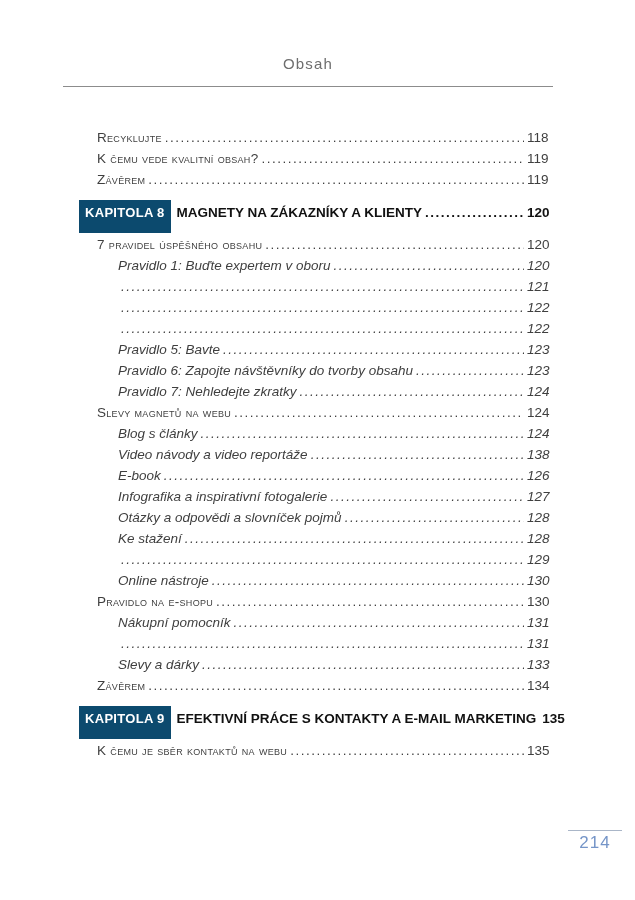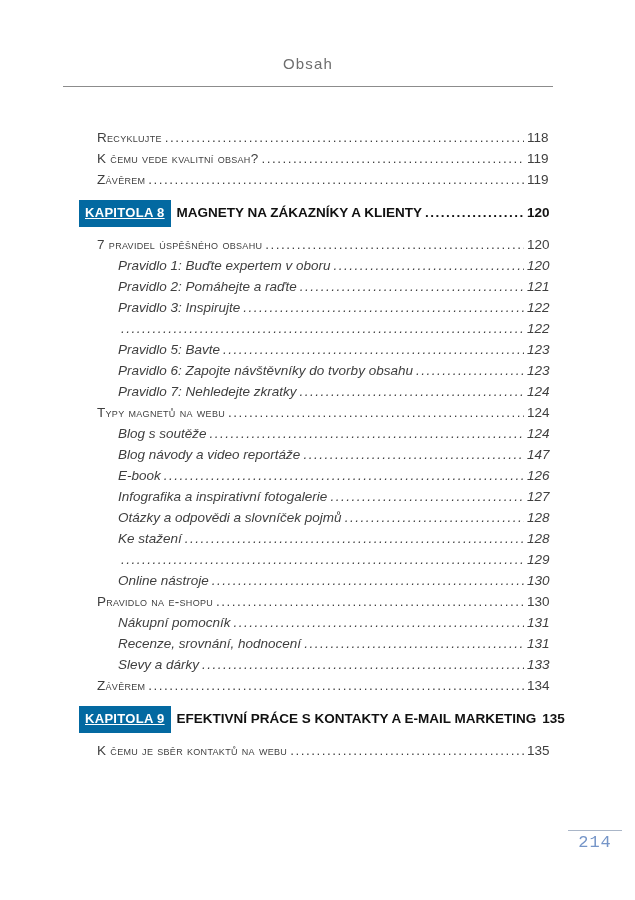--- a/index.html
+++ b/index.html
@@ -41,49 +41,47 @@
     padding-left: 16px;
     height: 24px;
     line-height: 24px;
     margin: 10px 0;
     font-weight: bold;
     color: #111111;
     font-size: 13.5px;
   }
   .badge {
     flex: 0 0 auto;
-    background: #0369a1;
+    background: #0c4a6e;
     color: #ffffff;
-    padding: 1px 6px 2px 6px;
+    padding: 1px 6px 8px 6px;
     margin-right: 6px;
     font-size: 13px;
     font-weight: bold;
     letter-spacing: 0.3px;
-    text-decoration: underline;
   }
   .label { flex: 0 1 auto; white-space: nowrap; }
   .dots {
     flex: 1 1 auto;
     overflow: hidden;
     white-space: nowrap;
     margin: 0 3px 0 3px;
   }
   .dots::after {
     content: "....................................................................................................................................................................................................";
     letter-spacing: 1.5px;
   }
   .pagenum { flex: 0 0 auto; min-width: 26px; text-align: left; white-space: nowrap; }
 
   
   .footer {
     position: absolute;
     left: 568px;
     top: 830px;
     width: 54px;
-    font-family: Liberation Mono, monospace;
   }
   .footer-rule { border-top: 1px solid #aab6c8; height: 0; }
   .footer-page {
     margin-top: 2px;
     text-align: center;
     font-size: 17px;
     color: #7595c8;
     letter-spacing: 1px;
   }
 </style>
@@ -123,26 +121,24 @@
     <span class="label">7 pravidel úspěšného obsahu</span>
     <span class="dots"></span>
     <span class="pagenum">120</span>
   </div>
       <div class="toc-row lvl-sub">
     <span class="label">Pravidlo 1: Buďte expertem v oboru</span>
     <span class="dots"></span>
     <span class="pagenum">120</span>
   </div>
       <div class="toc-row lvl-sub">
-    <span class="label">Pravidlo 2: Pomáhejte a raďte</span>
     <span class="dots"></span>
     <span class="pagenum">121</span>
   </div>
       <div class="toc-row lvl-sub">
-    <span class="label">Pravidlo 3: Inspirujte</span>
     <span class="dots"></span>
     <span class="pagenum">122</span>
   </div>
       <div class="toc-row lvl-sub">
     <span class="dots"></span>
     <span class="pagenum">122</span>
   </div>
       <div class="toc-row lvl-sub">
     <span class="label">Pravidlo 5: Bavte</span>
     <span class="dots"></span>
@@ -152,33 +148,33 @@
     <span class="label">Pravidlo 6: Zapojte návštěvníky do tvorby obsahu</span>
     <span class="dots"></span>
     <span class="pagenum">123</span>
   </div>
       <div class="toc-row lvl-sub">
     <span class="label">Pravidlo 7: Nehledejte zkratky</span>
     <span class="dots"></span>
     <span class="pagenum">124</span>
   </div>
       <div class="toc-row lvl-section">
-    <span class="label">Typy magnetů na webu</span>
+    <span class="label">Slevy magnetů na webu</span>
     <span class="dots"></span>
     <span class="pagenum">124</span>
   </div>
       <div class="toc-row lvl-sub">
-    <span class="label">Blog s soutěže</span>
+    <span class="label">Blog s články</span>
     <span class="dots"></span>
     <span class="pagenum">124</span>
   </div>
       <div class="toc-row lvl-sub">
-    <span class="label">Blog návody a video reportáže</span>
-    <span class="dots"></span>
-    <span class="pagenum">147</span>
+    <span class="label">Video návody a video reportáže</span>
+    <span class="dots"></span>
+    <span class="pagenum">138</span>
   </div>
       <div class="toc-row lvl-sub">
     <span class="label">E-book</span>
     <span class="dots"></span>
     <span class="pagenum">126</span>
   </div>
       <div class="toc-row lvl-sub">
     <span class="label">Infografika a inspirativní fotogalerie</span>
     <span class="dots"></span>
     <span class="pagenum">127</span>
@@ -206,21 +202,20 @@
     <span class="label">Pravidlo na e-shopu</span>
     <span class="dots"></span>
     <span class="pagenum">130</span>
   </div>
       <div class="toc-row lvl-sub">
     <span class="label">Nákupní pomocník</span>
     <span class="dots"></span>
     <span class="pagenum">131</span>
   </div>
       <div class="toc-row lvl-sub">
-    <span class="label">Recenze, srovnání, hodnocení</span>
     <span class="dots"></span>
     <span class="pagenum">131</span>
   </div>
       <div class="toc-row lvl-sub">
     <span class="label">Slevy a dárky</span>
     <span class="dots"></span>
     <span class="pagenum">133</span>
   </div>
       <div class="toc-row lvl-section">
     <span class="label">Závěrem</span>

